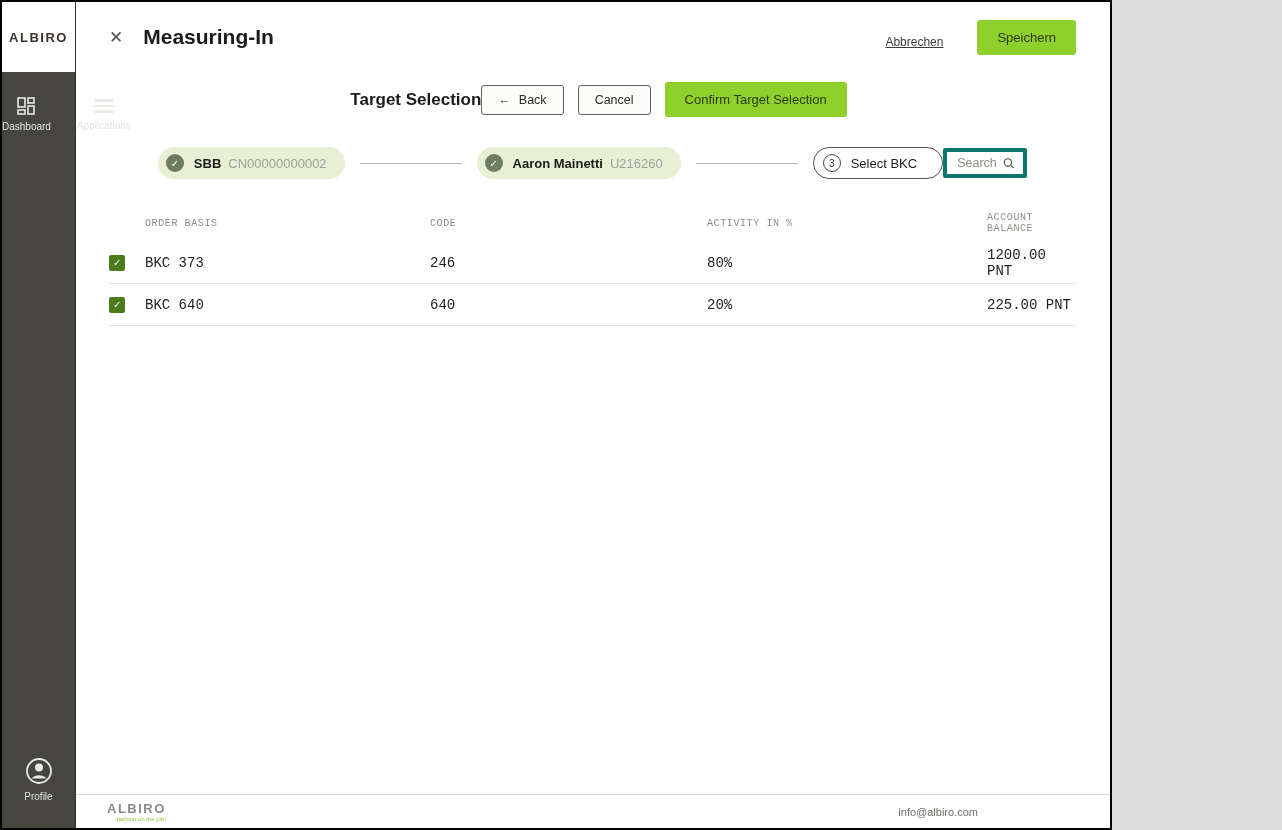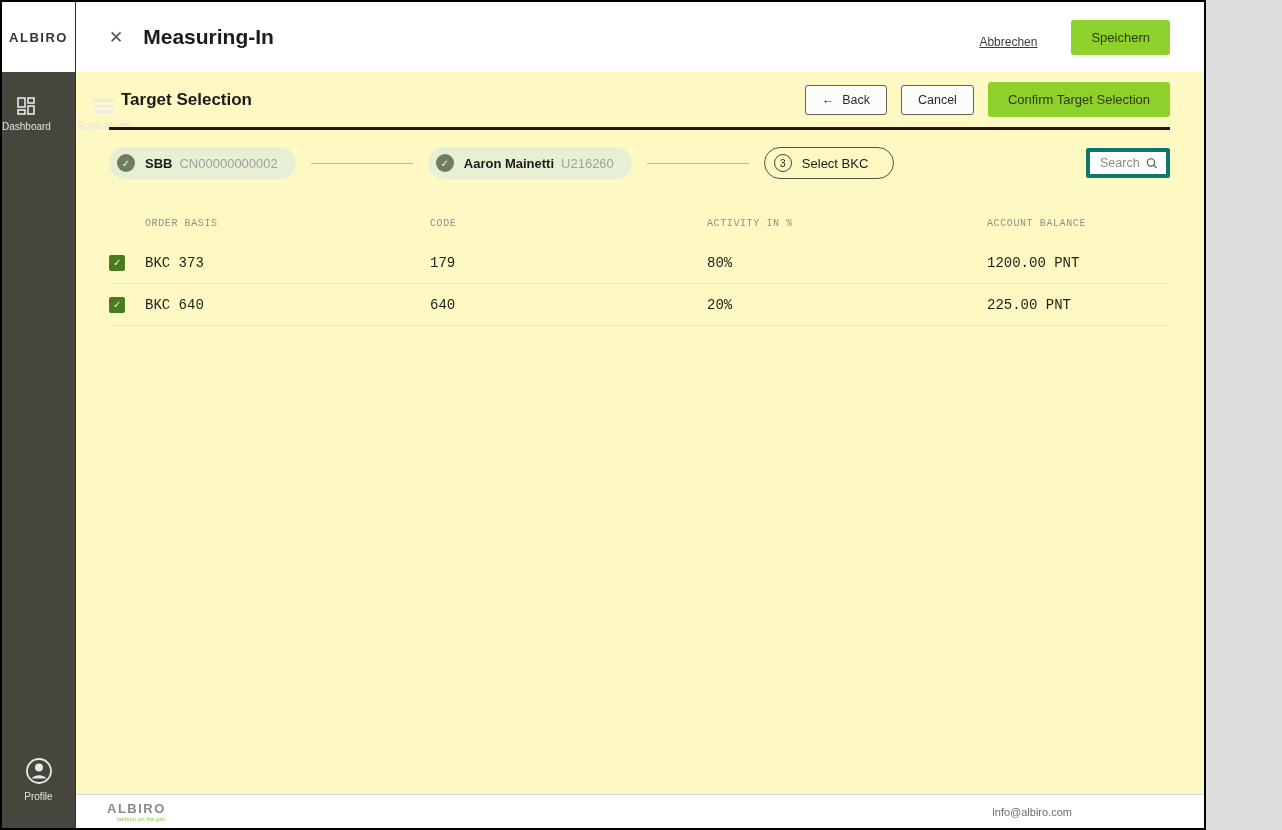--- a/index.html
+++ b/index.html
@@ -3,24 +3,24 @@
 <meta charset="utf-8">
 <style>
   * { box-sizing: border-box; margin: 0; padding: 0; }
   html,body { width:100%; height:100%; }
   body {
     font-family: "Liberation Sans", sans-serif;
     background:#ddd;
     -webkit-font-smoothing: antialiased;
   }
   .screen {
-    width:1206px; height:830px;
+    width:1112px; height:830px;
     border:2px solid #000;
     display:flex;
-    background:#fef9c3;
+    background:#ffffff;
     overflow:hidden;
   }
   
   .sidebar {
     width:74px; flex:0 0 74px;
     background:#46463f;
     border-right:1px solid #2f2f2a;
     display:flex; flex-direction:column;
     color:#e9e9e5;
   }
@@ -58,21 +58,21 @@
   .btn-green {
     background:#8ed12c; color:#2d3a12; border:none; border-radius:3px;
     font-family:inherit; font-size:13px; padding:10px 20px; cursor:pointer;
   }
   .btn-outline {
     background:#fcfcfa; color:#2a2a27; border:1px solid #62625c; border-radius:3px;
     font-family:inherit; font-size:12.5px; padding:7px 16px; cursor:pointer;
     display:inline-flex; align-items:center; gap:8px;
   }
 
-  .content { flex:1; padding:0 34px 0 33px; display:flex; flex-direction:column; }
+  .content { flex:1; padding:0 34px 0 33px; display:flex; flex-direction:column;align-items:center; }
 
   .subheader {
     height:55px; display:flex; align-items:center;
     padding-left:12px;
   }
   .section-title { font-size:17px; font-weight:700; color:#1b1b19; }
   .subheader-actions { margin-left:auto; display:flex; align-items:center; gap:14px; }
   .black-rule { height:3px; background:#1c1c1a; }
 
   
@@ -240,21 +240,21 @@
           <div class="t-cell">CODE</div>
           <div class="t-cell">ACTIVITY IN %</div>
           <div class="t-cell">ACCOUNT BALANCE</div>
         </div>
 
         <div class="t-row t-body-row">
           <div class="t-cell">
             <span class="checkbox">✓</span>
           </div>
           <div class="t-cell strong">BKC 373</div>
-          <div class="t-cell">179</div>
+          <div class="t-cell">246</div>
           <div class="t-cell">80%</div>
           <div class="t-cell">1200.00 PNT</div>
         </div>
 
         <div class="t-row t-body-row">
           <div class="t-cell">
             <span class="checkbox">✓</span>
           </div>
           <div class="t-cell strong">BKC 640</div>
           <div class="t-cell">640</div>

